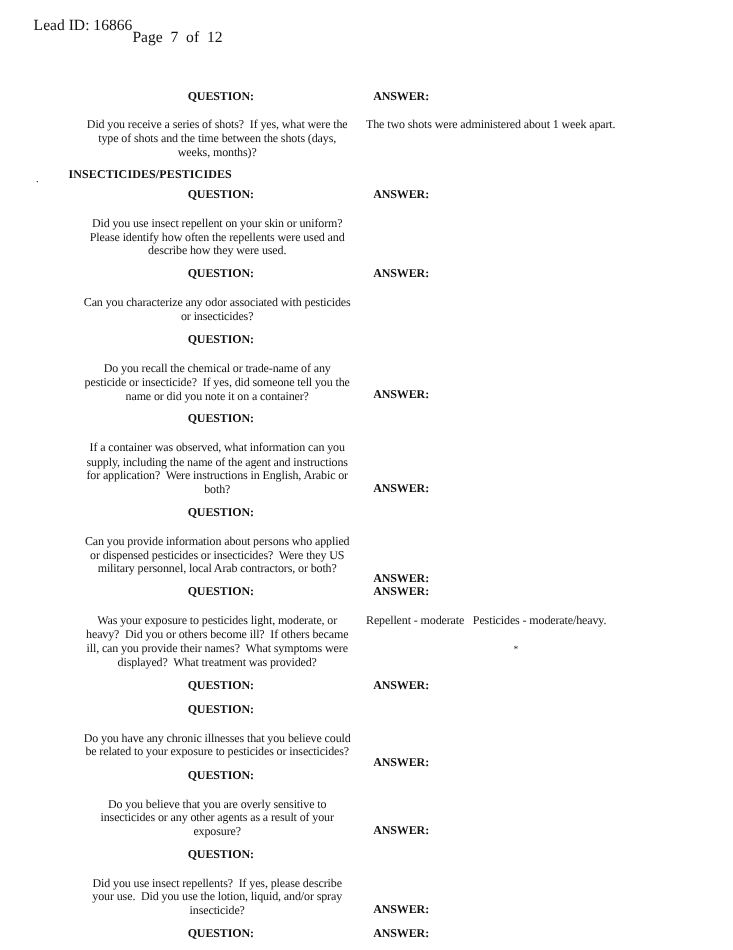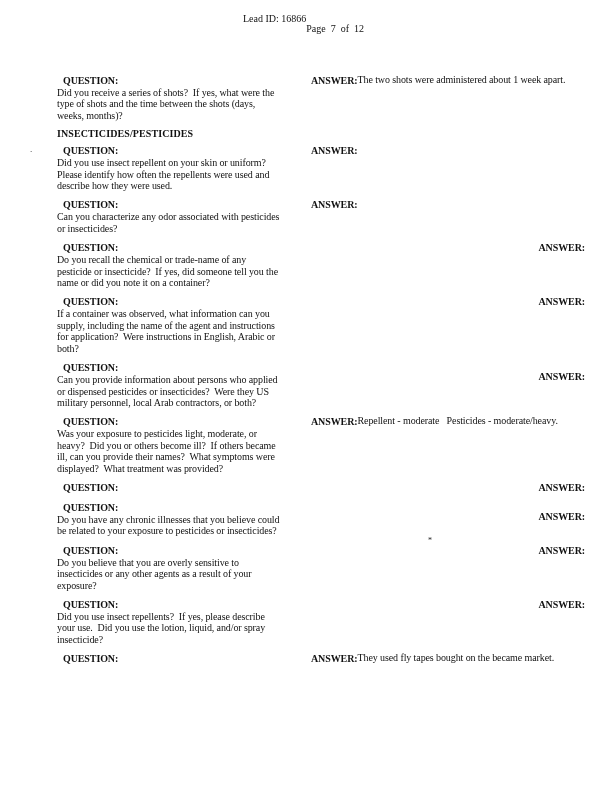--- a/index.html
+++ b/index.html
@@ -14,22 +14,22 @@
     overflow: hidden;
     font-family: "Liberation Serif", serif;
     color: #111111;
   }
   .doc-header {
     position: absolute;
     top: 13px;
     left: 28px;
     right: 32px;
     display: flex;
-    justify-content: center;
-    font-size: 10px;
+    justify-content: flex-start;
+    font-size: 13px;
   }
   .doc-header .page-label {
     white-space: pre;
     margin-top: 10px;
   }
   .content {
     position: absolute;
     top: 74px;
     left: 57px;
     width: 528px;
@@ -38,38 +38,39 @@
     font-weight: bold;
     font-size: 10px;
     letter-spacing: 0.1px;
     margin: 2px 0 5px 0;
   }
   .qa-row {
     display: grid;
     grid-template-columns: 248px 1fr;
     margin-bottom: 7px;
   }
-  .q-col { min-width: 0; }
+  .q-col { min-width: 0; text-align: center; }
   .a-col {
     display: flex;
-    flex-direction: row;
+    flex-direction: column;
     min-width: 0;
   }
   .q-label, .a-label {
     font-weight: bold;
     font-size: 10px;
     line-height: 13px;
     padding-left: 6px;
     letter-spacing: -0.1px;
   }
   .q-text, .a-text {
     font-size: 10px;
     line-height: 11.4px;
     letter-spacing: -0.1px;
     white-space: pre;
+    margin-top: 12px;
   }
   .a-text:empty { display: none; }
   .ans-bottom .a-col { justify-content: flex-end; }
   .ans-below  .a-col { justify-content: flex-end; transform: translateY(9px); }
   .artifact {
     position: absolute;
     font-size: 9px;
     color: #222;
     line-height: 6px;
   }

